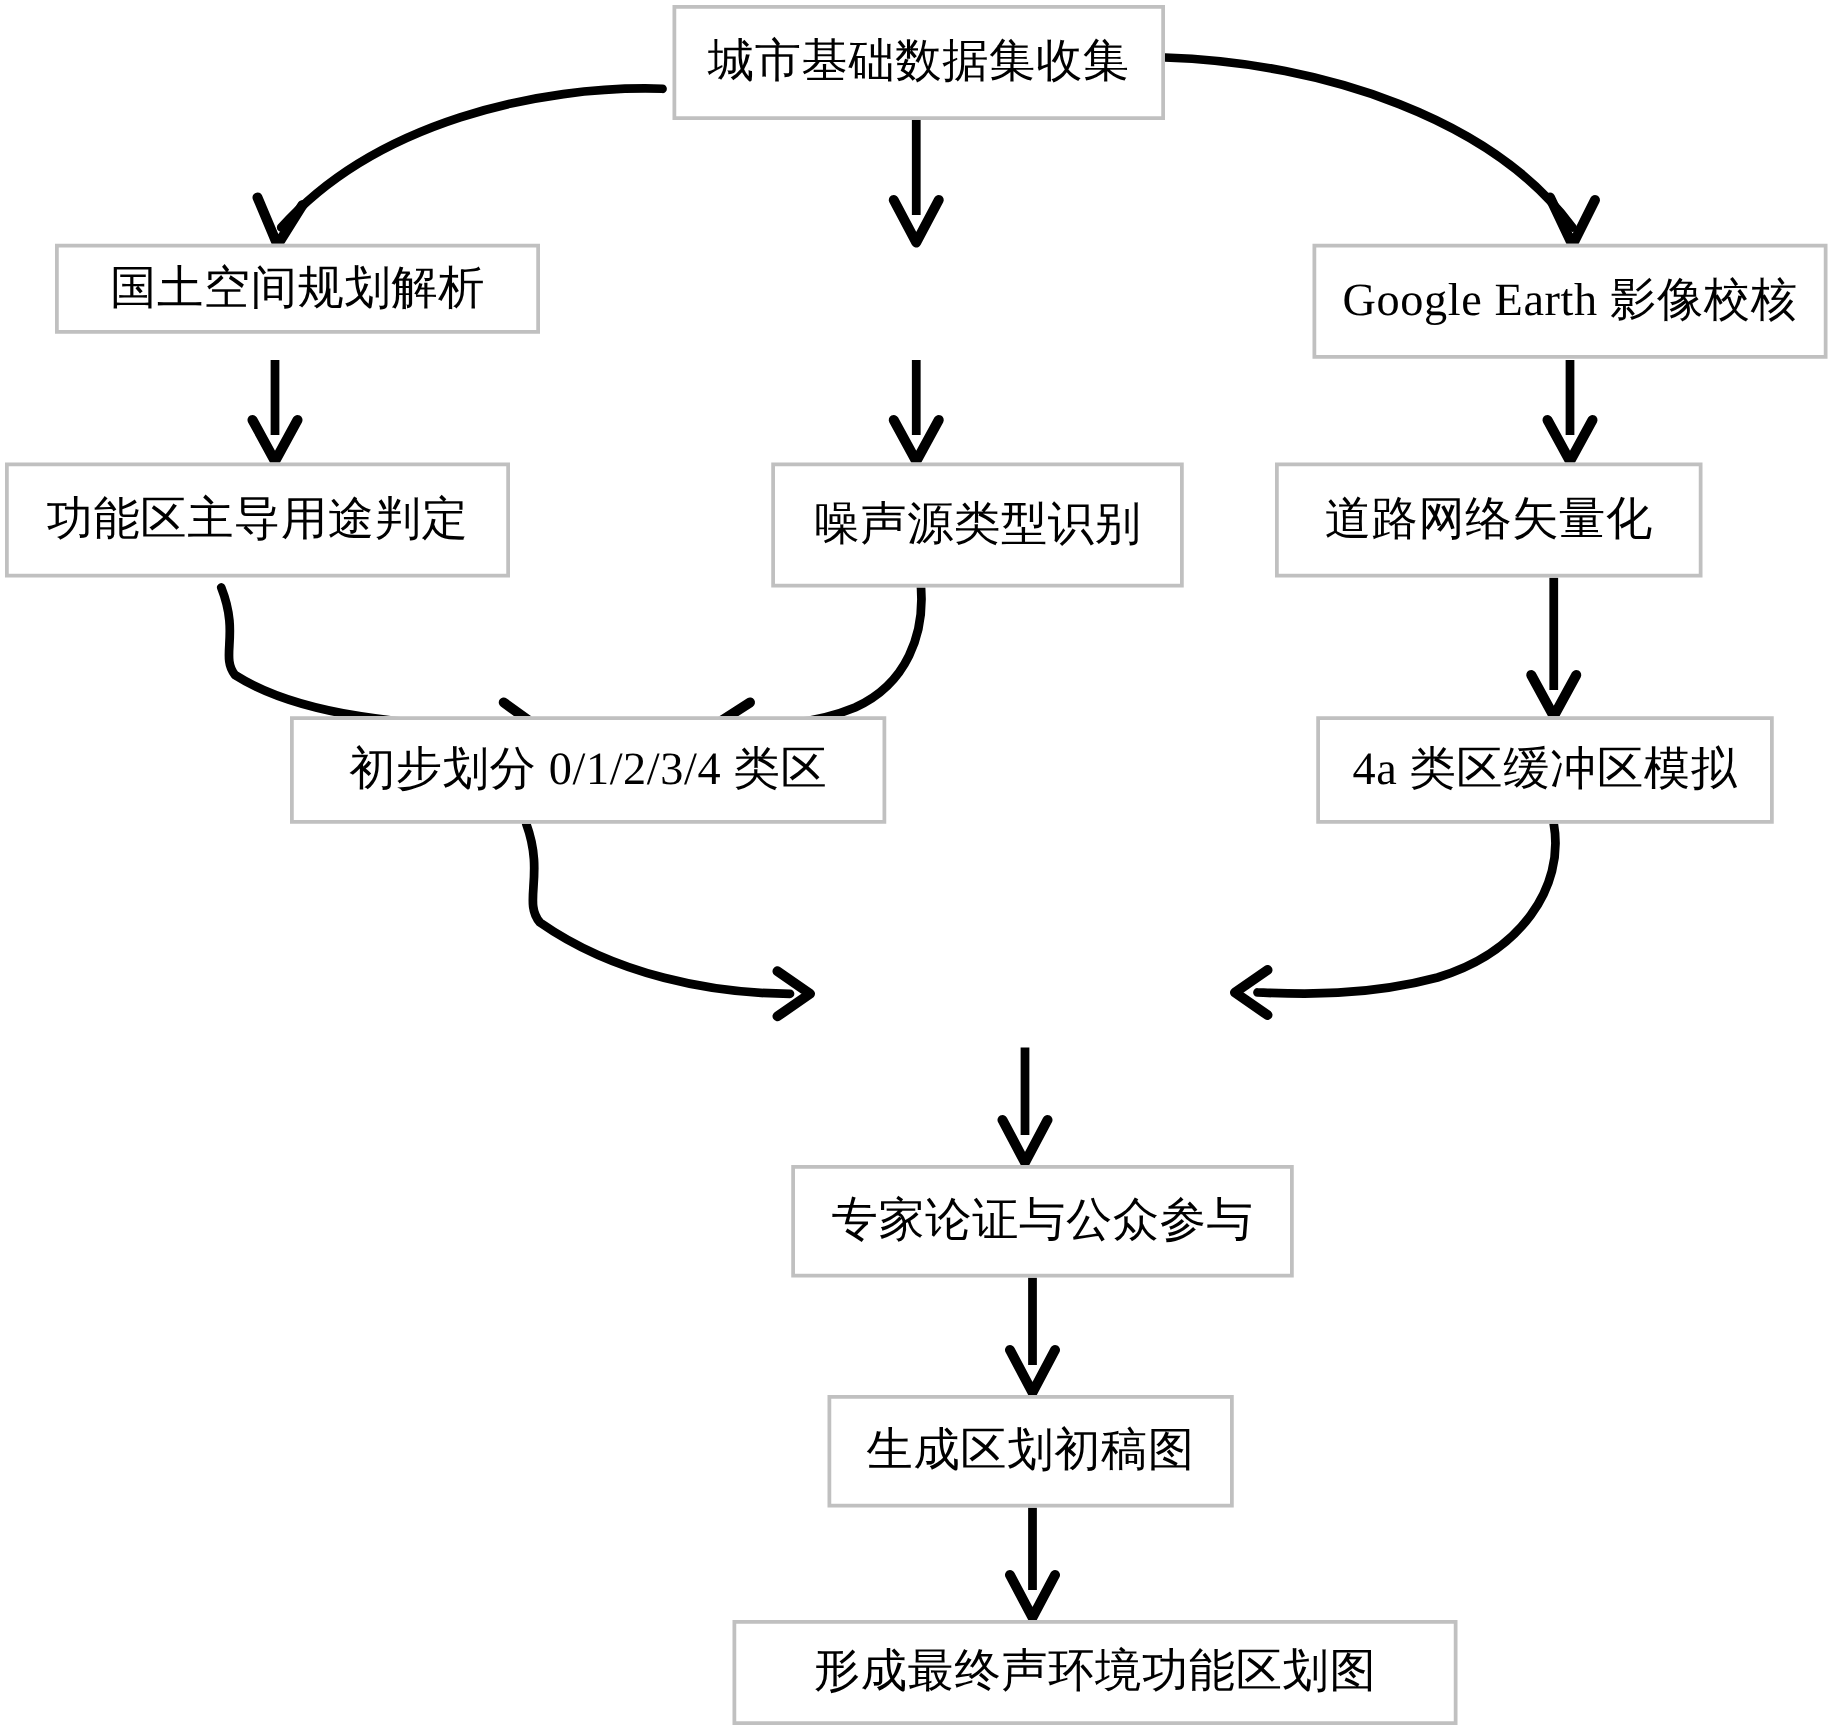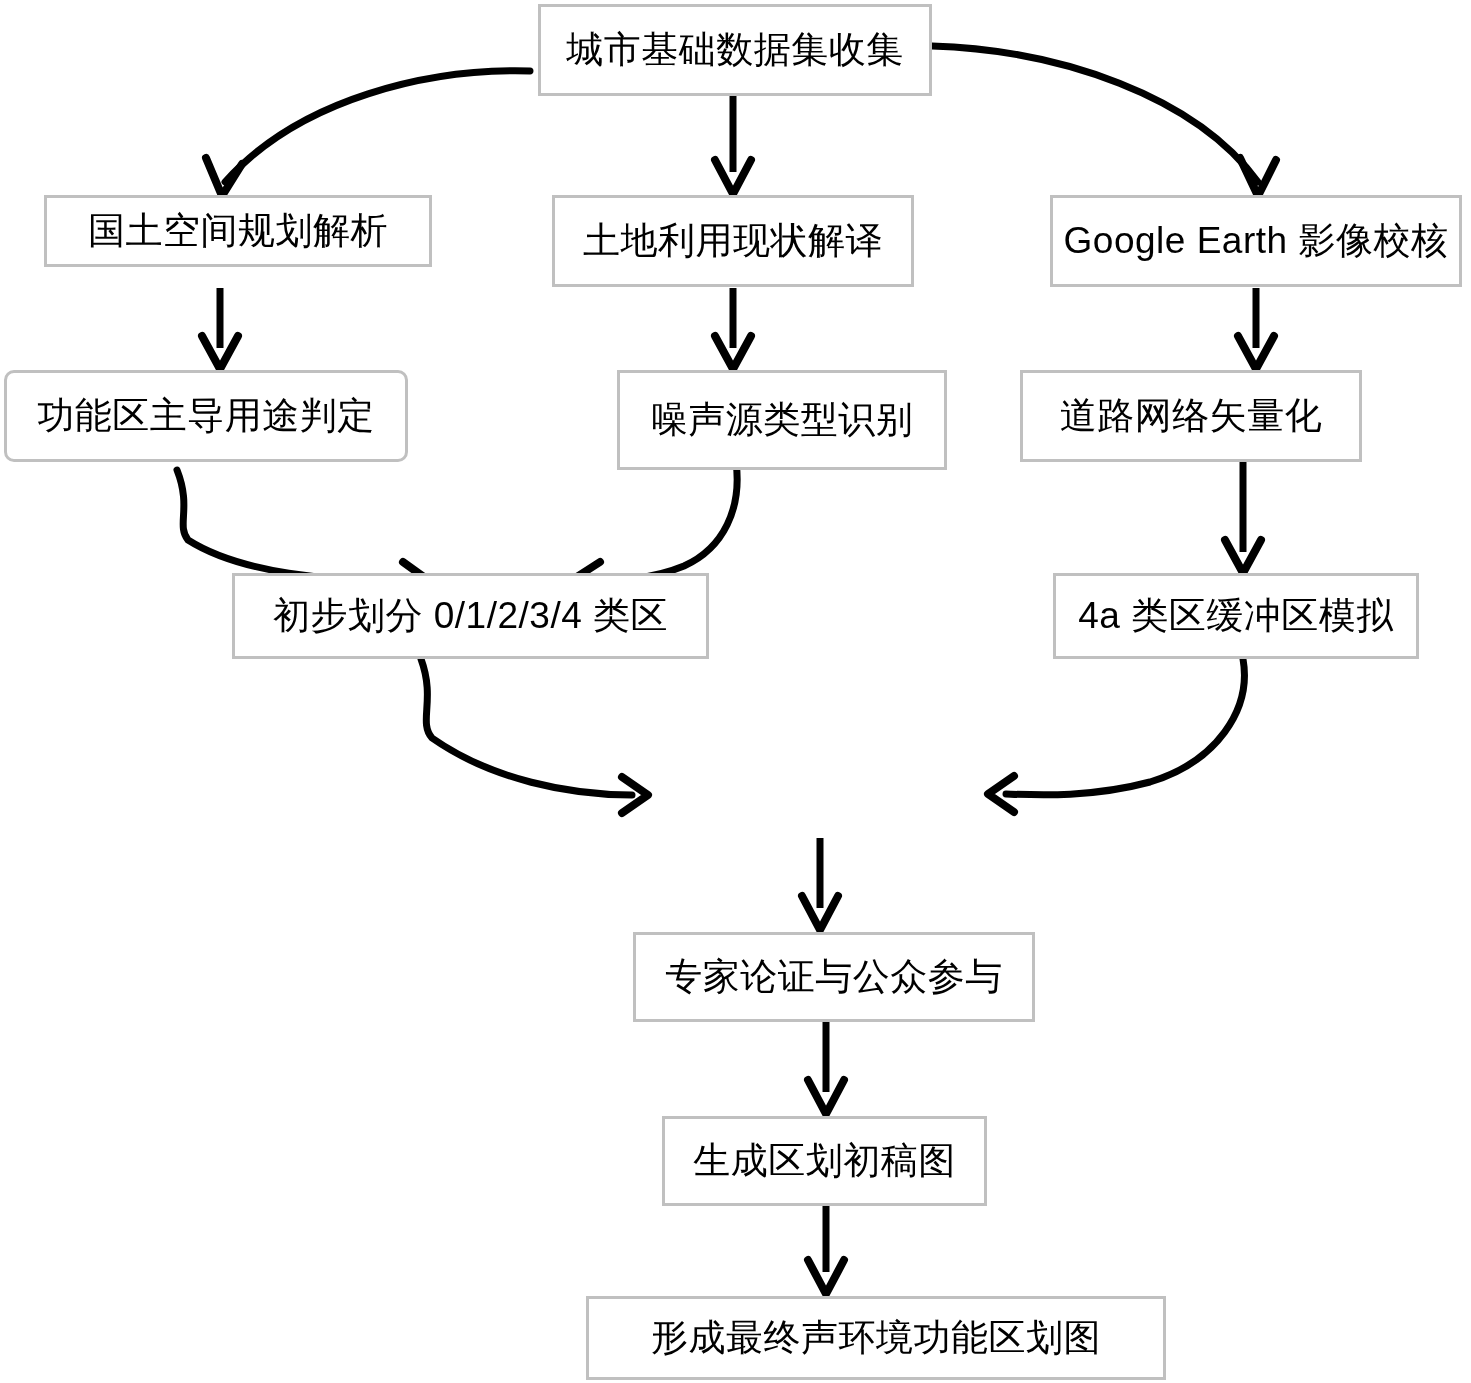--- a/index.html
+++ b/index.html
@@ -29,21 +29,21 @@
   .node-box {
     position: absolute;
     box-sizing: border-box;
     background: #ffffff;
     border: 3px solid #c0c0c0;
     display: flex;
     align-items: center;
     justify-content: center;
   }
   .node-label {
-    font-family: Liberation Sans, sans-serif;
+    font-family: Liberation Serif, serif;
     color: #000000;
     font-size: 37px;
     line-height: 1.1;
     white-space: nowrap;
     text-align: center;
     letter-spacing: 0.5px;
   }
 </style>
 </head>
 <body>
@@ -124,29 +124,26 @@
   </svg>
 
   <div class="node-box" style="left:538px; top:4px; width:394px; height:92px;">
     <span class="node-label">城市基础数据集收集</span>
   </div>
 
   <div class="node-box" style="left:44px; top:195px; width:388px; height:72px;">
     <span class="node-label">国土空间规划解析</span>
   </div>
 
-  <div class="node-box" style="left:552px; top:195px; width:362px; height:92px;">
-    <span class="node-label">土地利用现状解译</span>
-  </div>
 
   <div class="node-box" style="left:1050px; top:195px; width:412px; height:92px;">
     <span class="node-label">Google Earth 影像校核</span>
   </div>
 
-  <div class="node-box" style="left:4px; top:370px; width:404px; height:92px;border-radius:10px;">
+  <div class="node-box" style="left:4px; top:370px; width:404px; height:92px;">
     <span class="node-label">功能区主导用途判定</span>
   </div>
 
   <div class="node-box" style="left:570px; top:370px; width:330px; height:100px;margin-left:47px;">
     <span class="node-label">噪声源类型识别</span>
   </div>
 
   <div class="node-box" style="left:1020px; top:370px; width:342px; height:92px;">
     <span class="node-label">道路网络矢量化</span>
   </div>

